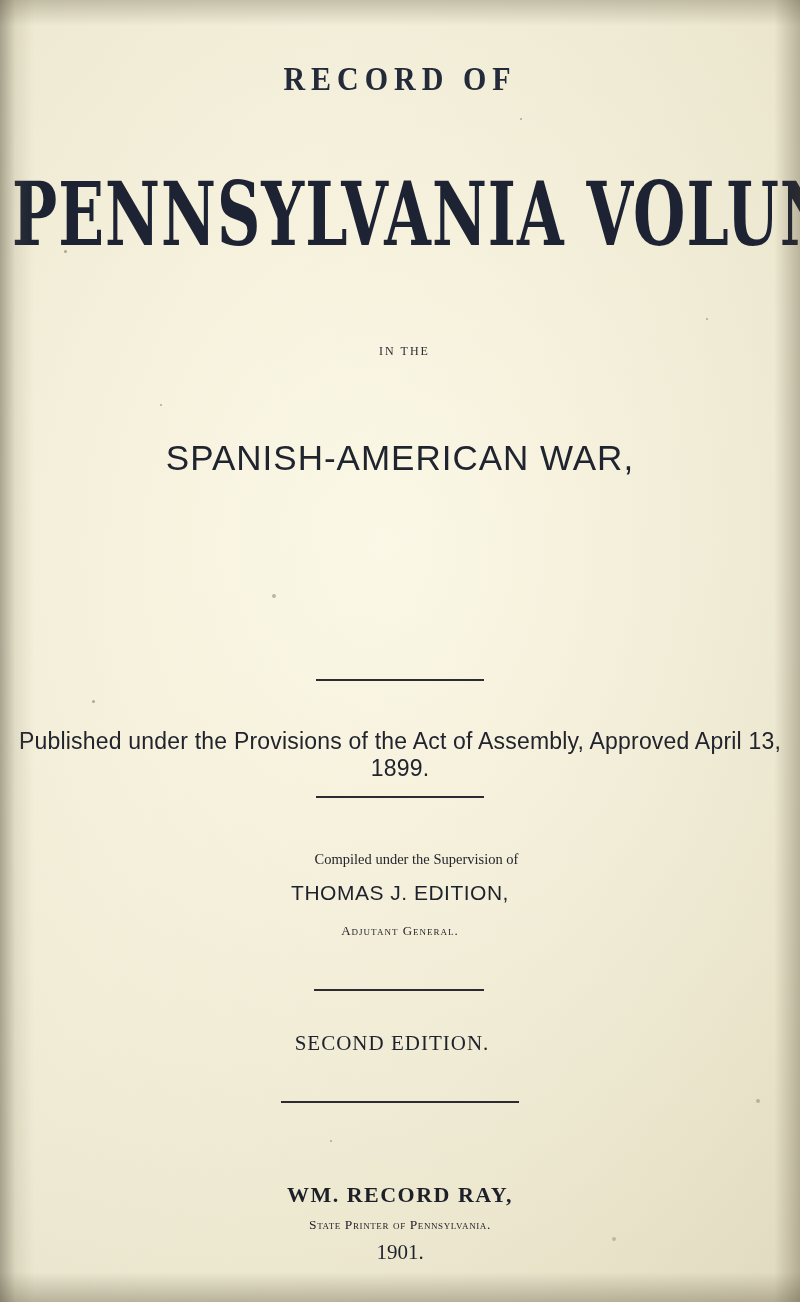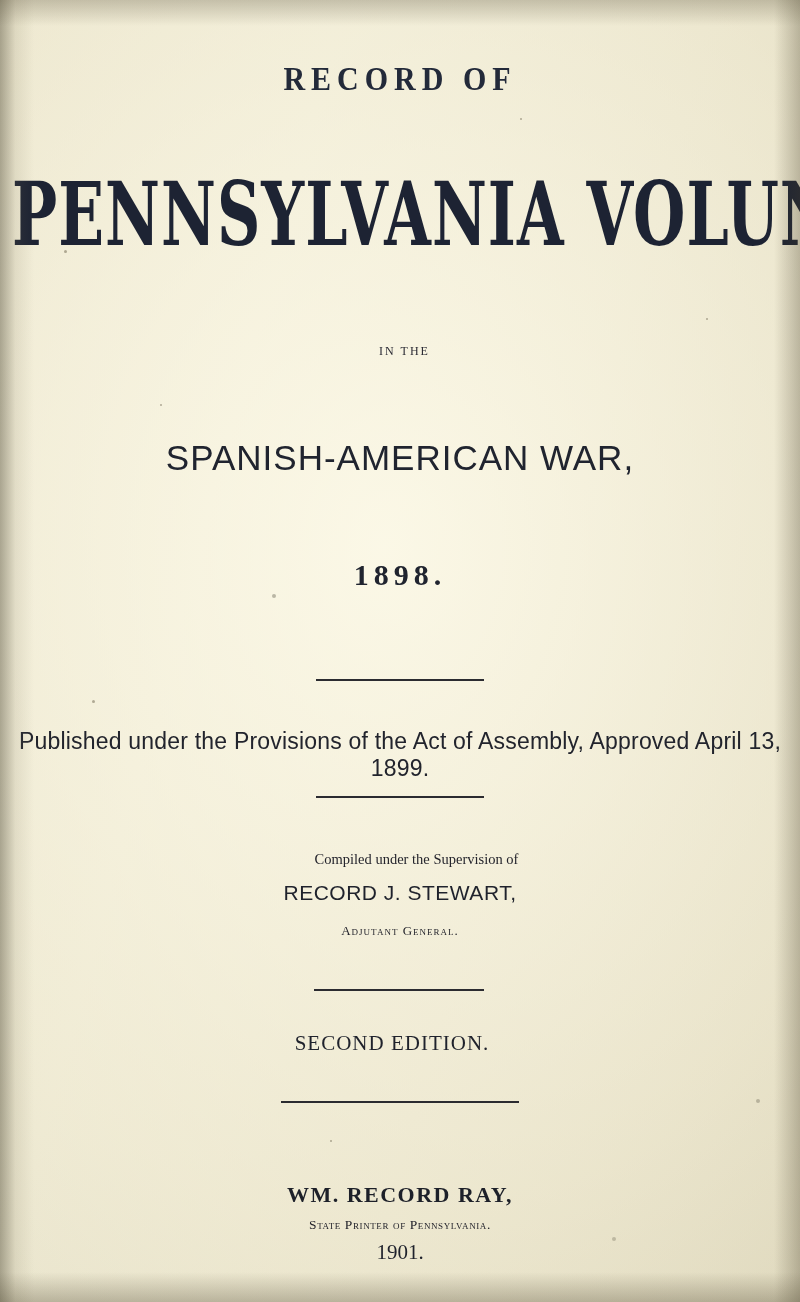--- a/index.html
+++ b/index.html
@@ -213,30 +213,29 @@
 <div class="content">
 
   <div class="l-record">RECORD OF</div>
 
   <div class="l-main">PENNSYLVANIA VOLUNTEERS</div>
 
   <div class="l-inthe">IN THE</div>
 
   <div class="l-war">SPANISH-AMERICAN WAR,</div>
 
-  <div class="l-year">1898.</div>
 
   <div class="rule rule-1"></div>
 
   <div class="l-published">Published under the Provisions of the Act of Assembly, Approved April 13, 1899.</div>
 
   <div class="rule rule-2"></div>
 
   <div class="l-compiled">Compiled under the Supervision of</div>
-  <div class="l-stewart">RECORD J. STEWART,</div>
+  <div class="l-stewart">THOMAS J. EDITION,</div>
   <div class="l-adjutant">Adjutant General.</div>
 
   <div class="rule rule-3"></div>
 
   <div class="l-second">SECOND EDITION.</div>
 
   <div class="rule rule-4"></div>
 
   <div class="l-printer-name">WM. RECORD RAY,</div>
   <div class="l-printer-sub">State Printer of Pennsylvania.</div>

